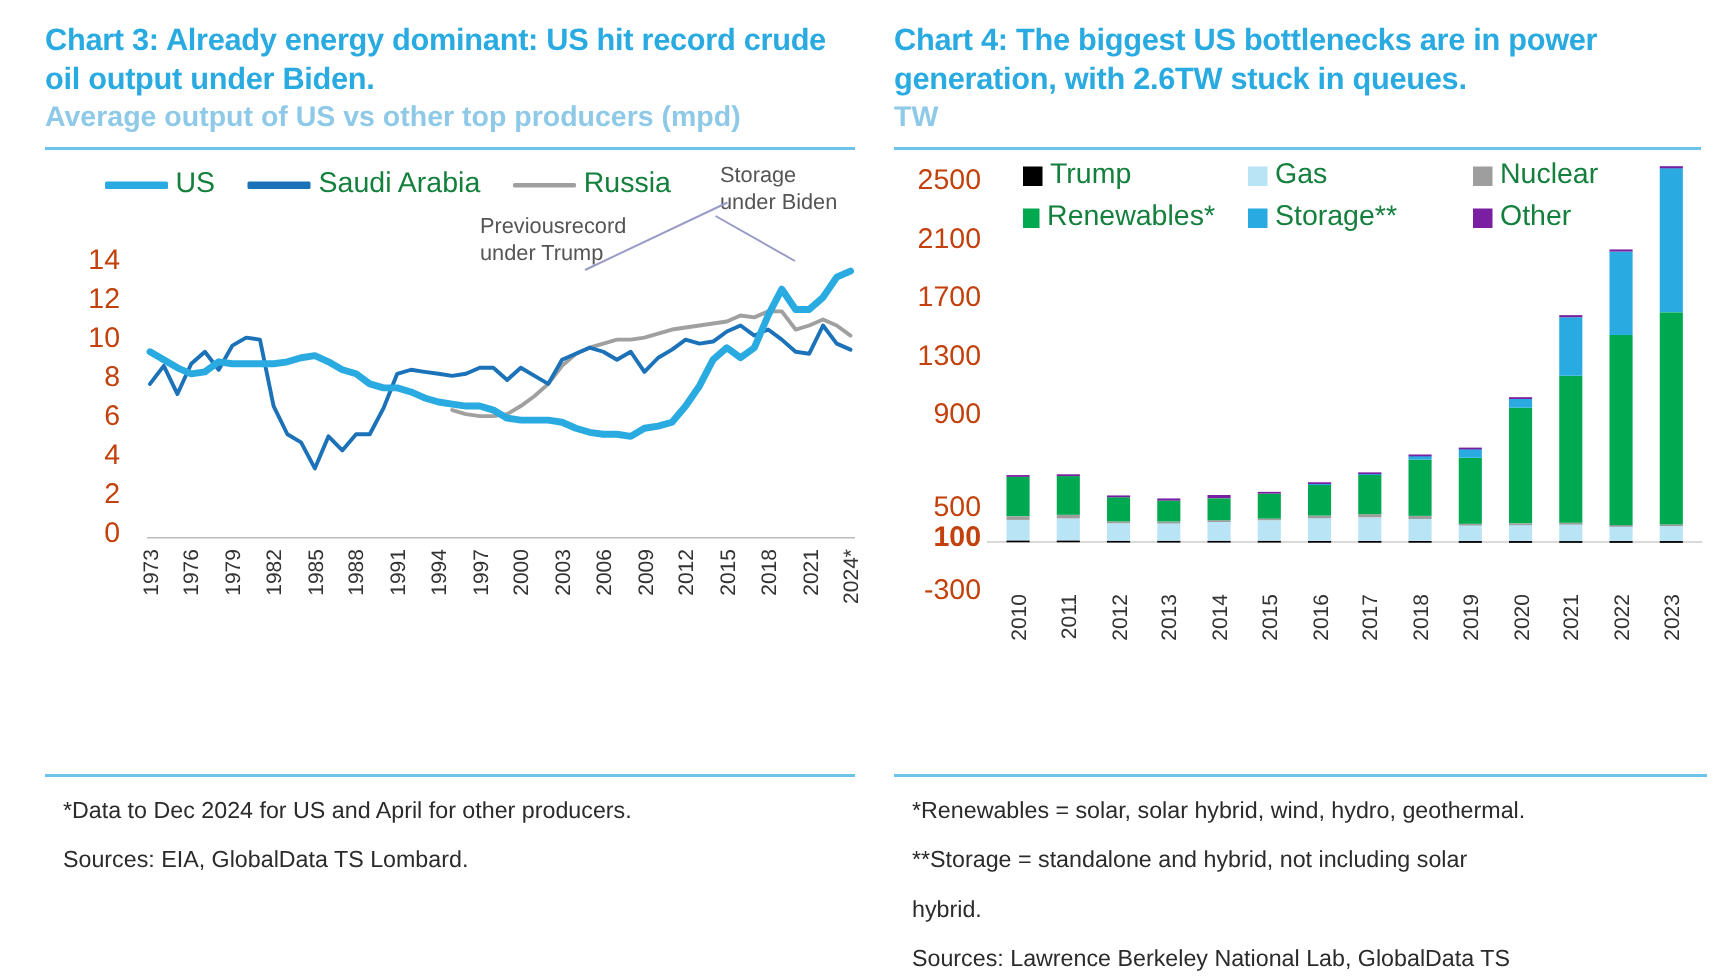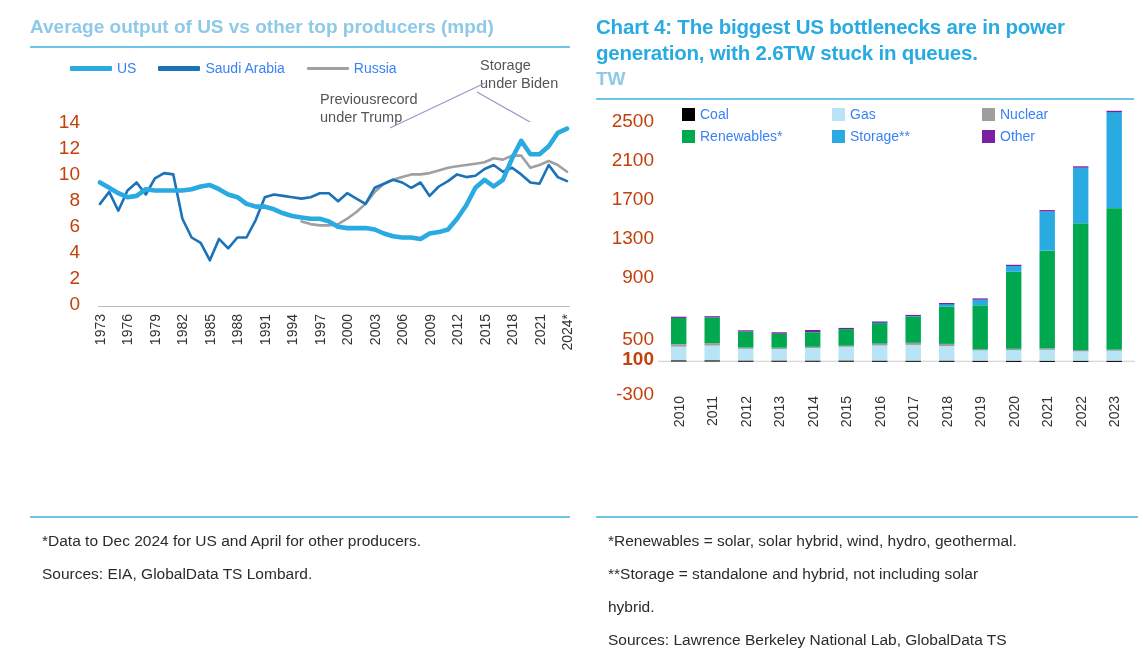--- a/index.html
+++ b/index.html
@@ -35,21 +35,21 @@
   }
   .rule.bottom{margin-top:0;margin-bottom:6px;}
 
   .chart-area{position:relative;}
   .chart-left{height:370px;width:545px;position:relative;}
   .chart-right{height:372px;width:540px;position:relative;}
 
   .legend{position:absolute;display:flex;align-items:center;}
   .lg-item{display:flex;align-items:center;margin-right:22px;}
   .lg-line{width:42px;height:4px;margin-right:5px;border-radius:1px;}
-  .lg-label{font-size:14px;color:#3b82f6;}
+  .lg-label{font-size:19px;color:#15803d;}
 
   .ytick{position:absolute;font-size:19px;color:#c2410c;text-align:right;}
   .xtick{position:absolute;font-size:14px;color:#333;
     writing-mode:vertical-rl;transform:rotate(180deg);
     transform-origin:center;white-space:nowrap;}
 
   .annot{position:absolute;font-size:14.5px;color:#555;line-height:18px;white-space:nowrap;}
 
   .footnote{
     font-size:15.5px;color:#2b2b2b;line-height:21px;margin:12px;
@@ -60,20 +60,21 @@
   .legend-grid{position:absolute;display:grid;grid-template-columns:150px 150px 140px;row-gap:6px;}
   svg{display:block;}
 </style>
 </head>
 <body>
 
 <div class="page">
 
   <div class="panel panel-left">
 
+    <div class="title">Chart 3: Already energy dominant: US hit record crude oil output under Biden.</div>
     <div class="subtitle">Average output of US vs other top producers (mpd)</div>
     <div class="rule"></div>
 
     <div class="chart-area chart-left">
 
       <div class="legend" style="left:40px;top:12px;">
         <div class="lg-item">
           <span class="lg-line" style="background:#29ABE2;height:5px;"></span>
           <span class="lg-label">US</span>
         </div>
@@ -148,21 +149,21 @@
 
     <div class="title">Chart 4: The biggest US bottlenecks are in power generation, with 2.6TW stuck in queues.</div>
     <div class="subtitle">TW</div>
     <div class="rule"></div>
 
     <div class="chart-area chart-right">
 
       <div class="legend-grid" style="left:86px;top:6px;">
         <div class="lg-item">
           <span class="lg-swatch" style="background:#000000;"></span>
-          <span class="lg-label">Coal</span>
+          <span class="lg-label">Trump</span>
         </div>
         <div class="lg-item">
           <span class="lg-swatch" style="background:#B8E4F5;"></span>
           <span class="lg-label">Gas</span>
         </div>
         <div class="lg-item">
           <span class="lg-swatch" style="background:#9E9E9E;"></span>
           <span class="lg-label">Nuclear</span>
         </div>
         <div class="lg-item">

